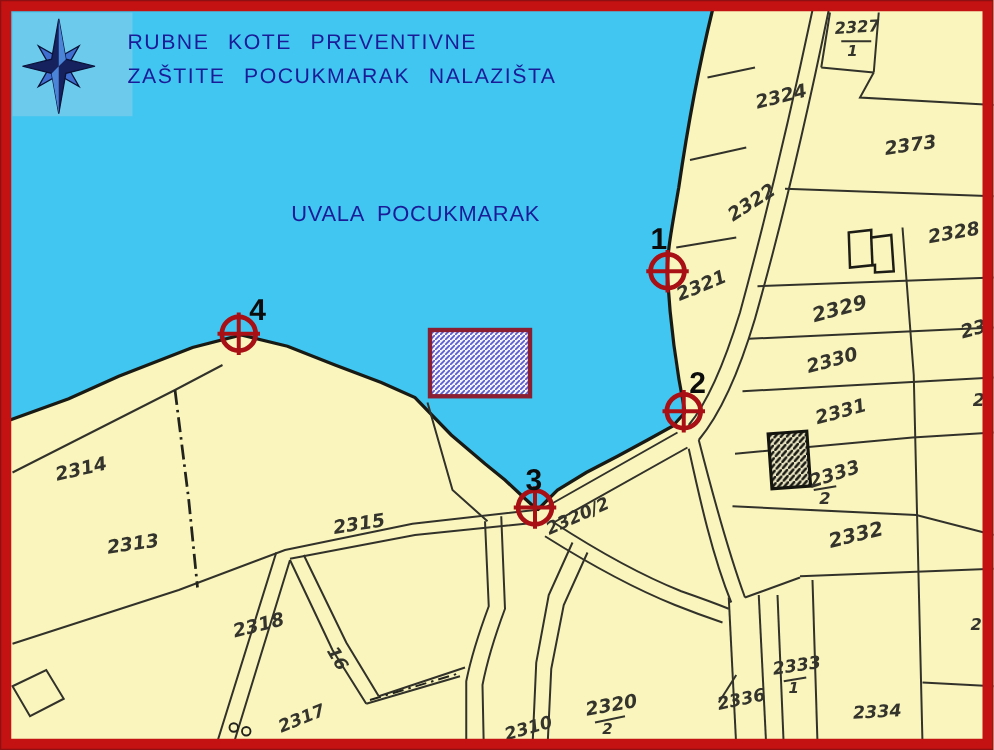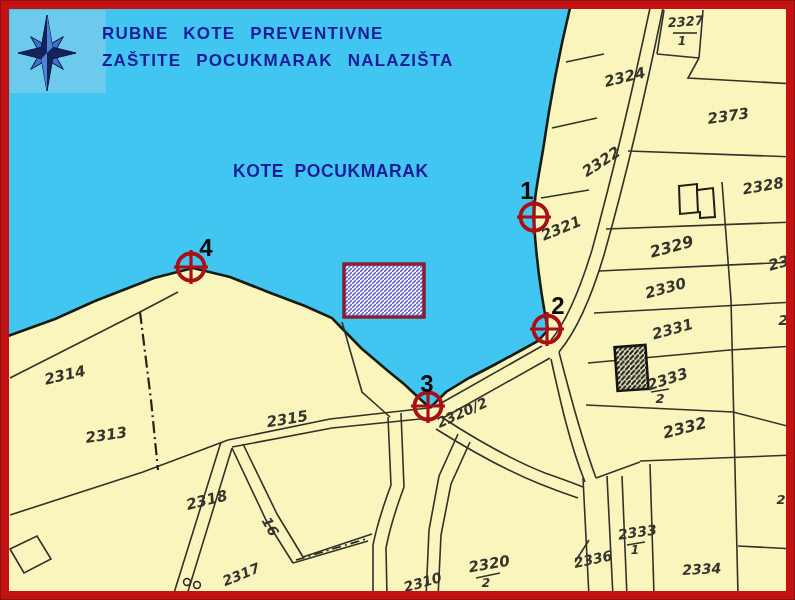--- a/index.html
+++ b/index.html
@@ -1,19 +1,19 @@
 <!DOCTYPE html>
 <html><head>
 <meta charset="utf-8">
 <style>
   html,body{margin:0;padding:0;background:#888;}
   .stage{position:relative;width:795px;height:600px;overflow:hidden;
          font-family:"Liberation Sans",sans-serif;background:#f9f5bd;}
   .stage svg{position:absolute;left:0;top:0;}
-  .overlay-text{position:absolute;color:#1b1b97;font-weight:bold;white-space:nowrap;}
+  .overlay-text{position:absolute;color:#1b1b97;font-weight:normal;white-space:nowrap;}
   .map-title{left:102px;top:20px;font-size:17px;line-height:27px;
              letter-spacing:1.2px;word-spacing:9px;}
   .bay-name{left:233px;top:161px;font-size:17.5px;letter-spacing:.6px;word-spacing:5px;}
   .parcel-label{font-family:"DejaVu Sans",sans-serif;font-style:italic;font-weight:600;
                 fill:#34342d;}
   .marker-num{font-family:"Liberation Sans",sans-serif;font-weight:bold;fill:#0c0c0c;}
 </style>
 </head>
 <body>
 
@@ -182,15 +182,15 @@
       </g>
 
   <rect x="1.5" y="1.5" width="792" height="597" fill="none" stroke="#8e1012" stroke-width="3"></rect>
   <rect x="5" y="5" width="785" height="590" fill="none" stroke="#c41111" stroke-width="8"></rect>
 </svg>
 
 <div class="overlay-text map-title">
   <div>RUBNE  KOTE  PREVENTIVNE</div>
   <div>ZAŠTITE  POCUKMARAK  NALAZIŠTA</div>
 </div>
-<div class="overlay-text bay-name">KOTE POCUKMARAK</div>
+<div class="overlay-text bay-name">UVALA POCUKMARAK</div>
 
 </div>
 
 </body></html>

